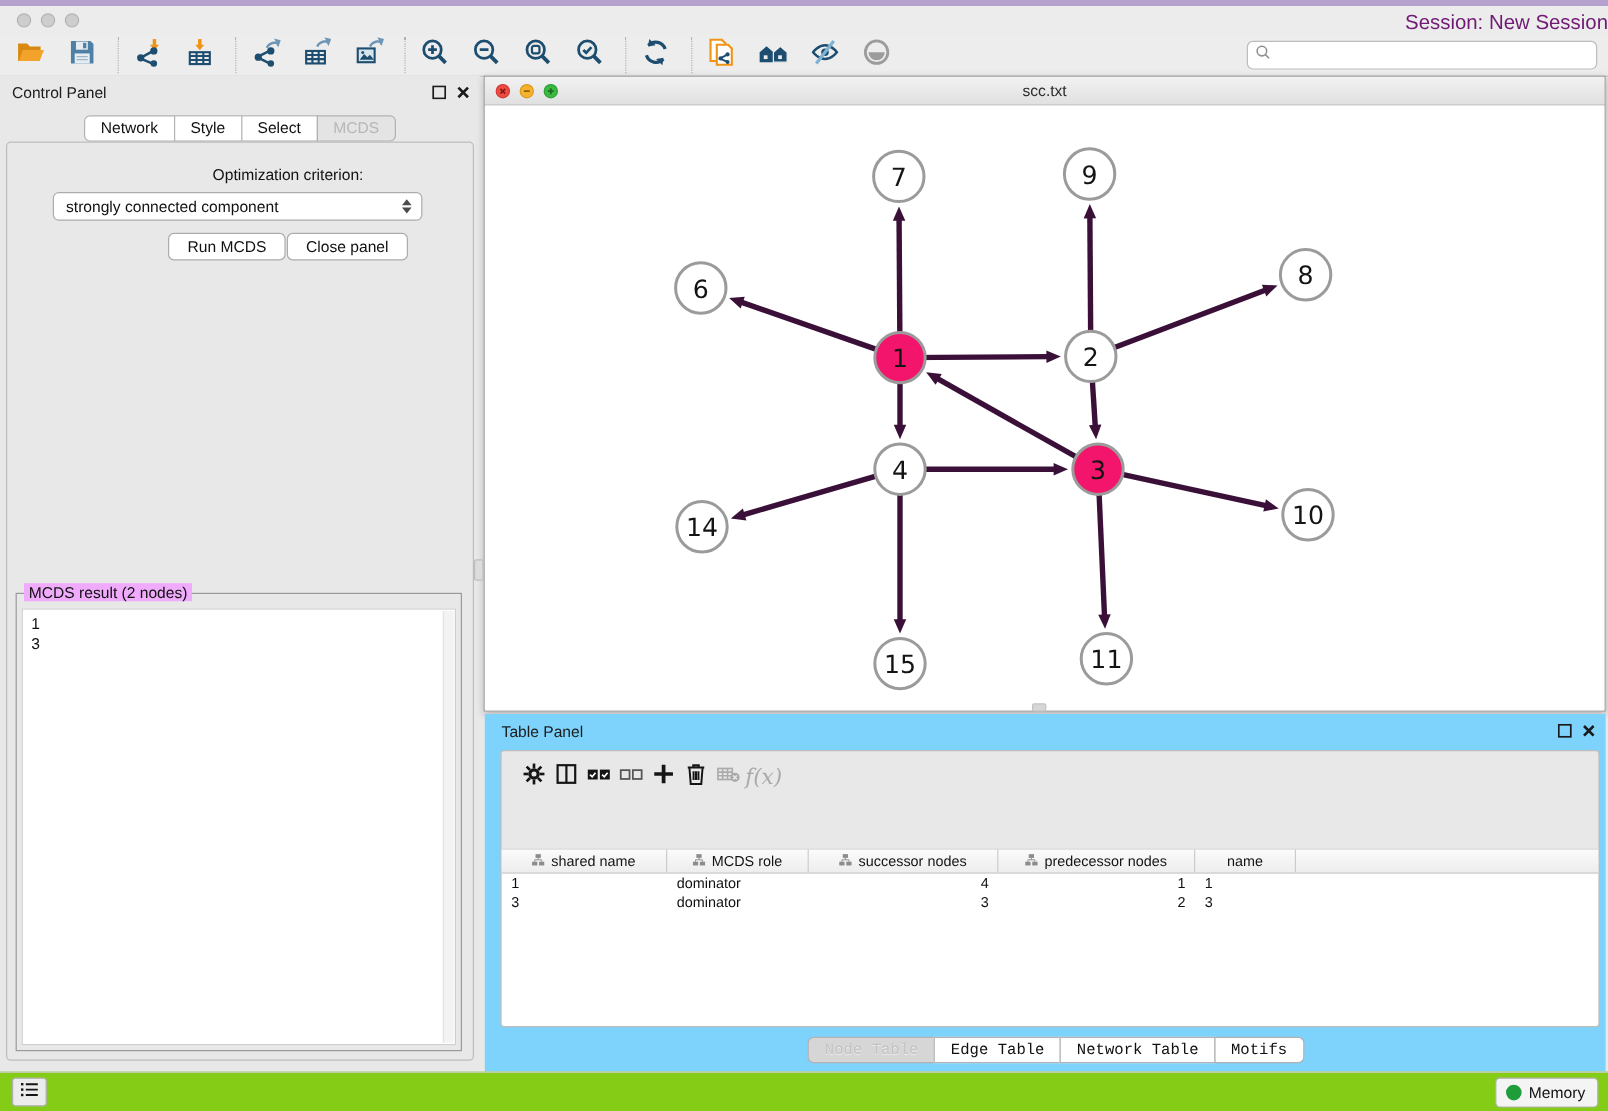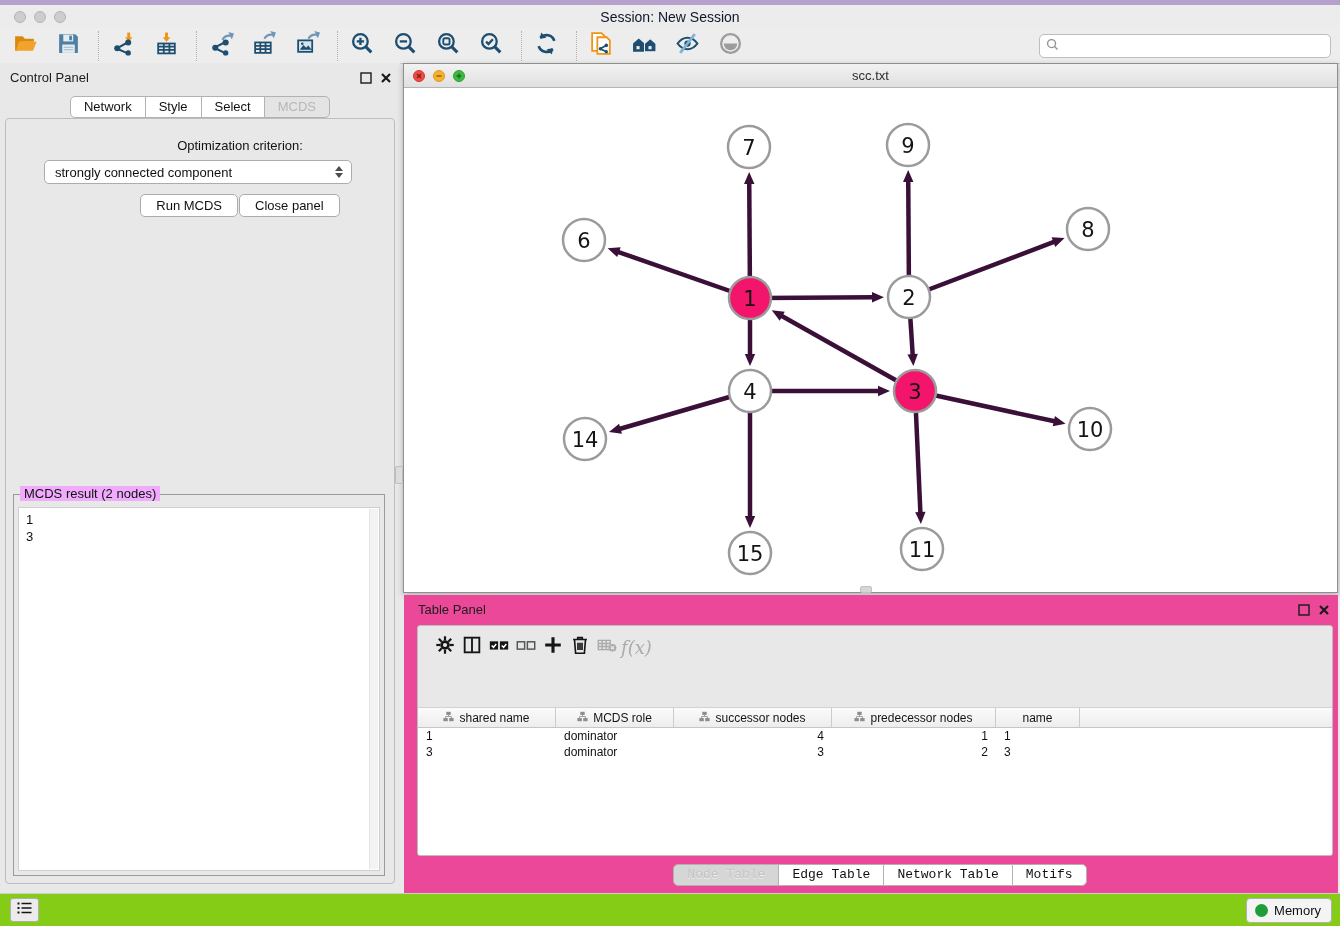--- a/index.html
+++ b/index.html
@@ -5,21 +5,21 @@
   * { margin:0; padding:0; box-sizing:border-box; }
   html,body { width:1340px; height:926px; }
   body { font-family:"Liberation Sans", sans-serif; background:#e9e9e9; overflow:hidden; }
   #app { position:absolute; inset:0; width:1340px; height:926px; background:#e9e9e9; }
 
   
   .desktop-strip { position:absolute; left:0; top:0; width:100%; height:5px; background:#b5a1ce; }
   .titlebar { position:absolute; left:0; top:5px; width:100%; height:23px; background:#ececec; }
   .traffic { position:absolute; top:6px; width:12px; height:12px; border-radius:50%; background:#cdcdcd; border:1px solid #b4b4b4; }
   .t1{left:14px}.t2{left:34px}.t3{left:54px}
-  .titlebar .win-title { position:absolute; left:0; right:0; top:4px; text-align:center; font-size:14px; color:#0f172a; }
+  .titlebar .win-title { position:absolute; left:0; right:0; top:4px; text-align:right; font-size:17px; color:#701a75; }
 
   
   .toolbar { position:absolute; left:0; top:28px; width:100%; height:36px; background:#ededed; border-bottom:1px solid #c9c9c9; display:flex; align-items:center; padding-left:10px; }
   .tb-btn { width:30px; height:30px; display:flex; align-items:center; justify-content:center; margin-right:13px; }
   .tb-btn svg { width:25px; height:25px; }
   .tb-sep { width:1px; height:30px; border-left:1px dotted #b2b2b2; margin:0 9px 0 2px; }
   .searchbox { position:absolute; right:9px; top:6px; width:292px; height:24px; background:#fff; border:1px solid #bdbdbd; border-radius:5px; display:flex; align-items:center; padding:0 6px; }
   .searchbox input { border:none; outline:none; flex:1; font-size:13px; margin-left:5px; font-family:"Liberation Sans",sans-serif; background:transparent; }
 
   
@@ -60,21 +60,21 @@
   .nt-min{ left:29px; background:#f6b12d; border:1px solid #dd9a1c;}
   .nt-zoom{ left:49px; background:#3cb943; border:1px solid #2ba233;}
   .nt-btn svg{ position:absolute; left:1px; top:1px; width:8px; height:8px;}
   .net-canvas { position:absolute; left:0; top:24px; width:933px; height:504px; background:#fff; }
 
   
   .vsplit-grip { position:absolute; left:395px; top:466px; width:8px; height:18px; background:#dcdcdc; border:1px solid #bdbdbd; border-radius:2px; }
   .hsplit-grip { position:absolute; left:860px; top:586px; width:12px; height:7px; background:#d6d6d6; border:1px solid #c2c2c2; border-radius:2px; }
 
   
-  .table-panel { position:absolute; left:404px; top:595px; width:934px; height:298px; background:#ec4899; }
+  .table-panel { position:absolute; left:404px; top:595px; width:934px; height:298px; background:#7dd3fc; }
   .tp-content { position:absolute; left:13px; right:5px; top:30px; bottom:37px; border:1px solid #bdbdbd; border-radius:3px; background:#e8e8e8; overflow:hidden; }
   .tp-toolbar { height:42px; display:flex; align-items:center; padding-left:14px; gap:1px; }
   .tp-toolbar .tpi { width:26px; height:26px; display:flex; align-items:center; justify-content:center; }
   .tp-toolbar svg { width:22px; height:22px; }
   .fx-label { font-family:"DejaVu Serif", serif; font-style:italic; font-size:18px; color:#aaaaaa; }
   .tbl { position:absolute; left:0; right:0; top:46px; bottom:0; background:#fff;margin-top:35px; }
   .tbl-head { display:flex; height:21px; background:linear-gradient(#fbfbfb,#ededed); border-top:1px solid #d2d2d2; border-bottom:1px solid #c6c6c6; }
   .th { display:flex; align-items:center; justify-content:center; gap:5px; font-size:12px; color:#141414; border-right:1px solid #cccccc; height:100%; }
   .th svg { width:11px; height:11px; }
   .tr { display:flex; height:16px; }

